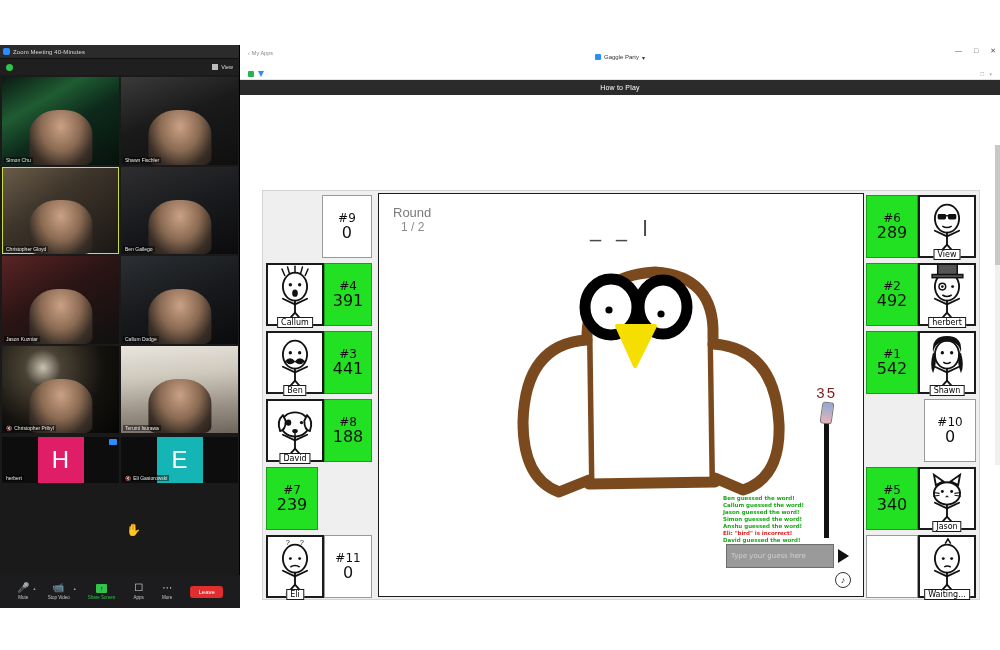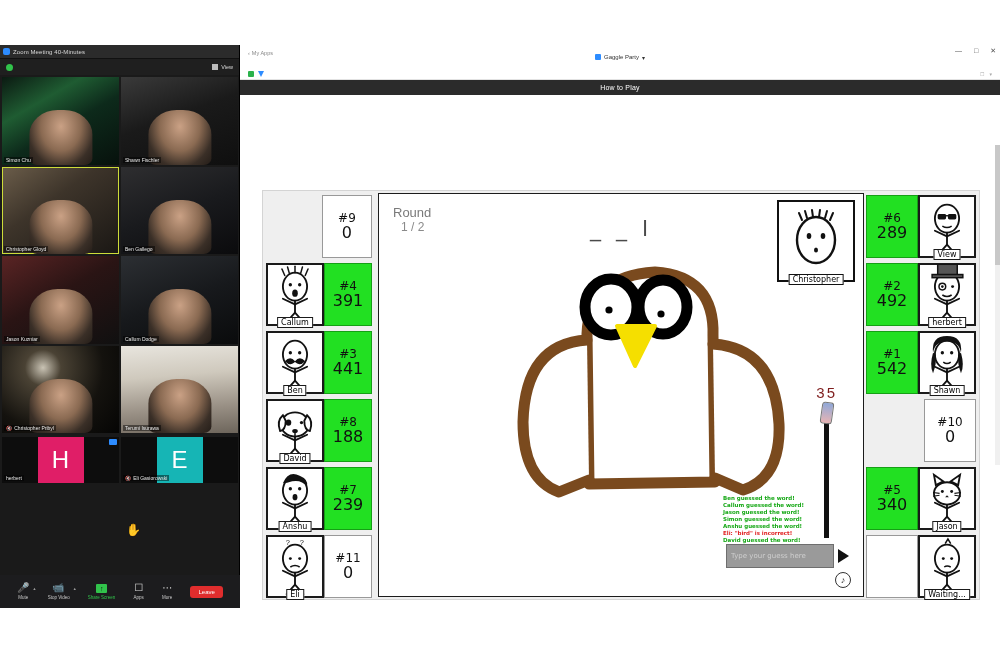--- a/index.html
+++ b/index.html
@@ -495,37 +495,20 @@
                   </g>
                 </svg>
                 <span class="avatar-name">David</span>
               </div>
               <div class="score-box green">
                 <span class="score-rank">#8</span>
                 <span class="score-pts">188</span>
               </div>
             </div>
             <div class="score-row">
-              <div class="avatar-box">
-                <svg width="54" height="62" viewBox="0 0 58 66">
-                  <ellipse cx="29" cy="24" rx="13" ry="15" fill="#fff" stroke="#111" stroke-width="2"></ellipse>
-                  <circle cx="24" cy="22" r="1.8" fill="#111"></circle>
-                  <circle cx="34" cy="22" r="1.8" fill="#111"></circle>
-                  <path d="M16 16 Q22 2 34 8 Q44 12 42 20 Q36 12 26 14 Q20 16 16 16Z" fill="#111"></path>
-                  <ellipse cx="29" cy="31" rx="2.6" ry="3.4" fill="#111"></ellipse>
-                  <g stroke="#111" stroke-width="2" stroke-linecap="round" fill="none">
-                    <line x1="29" y1="39" x2="29" y2="52"></line>
-                    <line x1="29" y1="43" x2="16" y2="37"></line>
-                    <line x1="29" y1="43" x2="42" y2="37"></line>
-                    <line x1="29" y1="52" x2="20" y2="62"></line>
-                    <line x1="29" y1="52" x2="38" y2="62"></line>
-                  </g>
-                </svg>
-                <span class="avatar-name">Anshu</span>
-              </div>
               <div class="score-box green">
                 <span class="score-rank">#7</span>
                 <span class="score-pts">239</span>
               </div>
             </div>
             <div class="score-row">
               <div class="avatar-box">
                 <svg width="54" height="62" viewBox="0 0 58 66">
                   <ellipse cx="29" cy="24" rx="13" ry="15" fill="#fff" stroke="#111" stroke-width="2"></ellipse>
                   <circle cx="24" cy="24" r="1.6" fill="#111"></circle>
@@ -552,37 +535,20 @@
 
         <div class="canvas-wrap">
 
           <div class="round-label">
             <div>Round</div>
             <div class="round-count">1 / 2</div>
           </div>
 
           <div class="word-hint">_ _ l</div>
 
-          <div class="drawer-badge">
-            <svg width="62" height="66" viewBox="0 0 62 66">
-              <ellipse cx="31" cy="32" rx="19" ry="23" fill="#fff" stroke="#111" stroke-width="2.4"></ellipse>
-              <ellipse cx="24" cy="28" rx="2.3" ry="3" fill="#111"></ellipse>
-              <ellipse cx="38" cy="28" rx="2.3" ry="3" fill="#111"></ellipse>
-              <ellipse cx="31" cy="42" rx="2" ry="2.6" fill="#111"></ellipse>
-              <g stroke="#111" stroke-width="2" stroke-linecap="round">
-                <line x1="17" y1="12" x2="14" y2="5"></line>
-                <line x1="22" y1="10" x2="20" y2="3"></line>
-                <line x1="28" y1="9" x2="27" y2="2"></line>
-                <line x1="34" y1="9" x2="35" y2="2"></line>
-                <line x1="40" y1="10" x2="42" y2="3"></line>
-                <line x1="45" y1="12" x2="48" y2="5"></line>
-              </g>
-            </svg>
-            <span class="drawer-name">Christopher</span>
-          </div>
 
           <svg class="bird-svg" width="300" height="270" viewBox="0 0 300 270">
             <path d="M80 90 Q82 32 148 28 Q208 32 206 92 L208 238 L82 240 Z" fill="#fff" stroke="#7a4a1e" stroke-width="11" stroke-linejoin="round" stroke-linecap="round"></path>
             <path d="M80 96 Q18 100 16 178 Q16 235 52 248 L82 236" fill="#fff" stroke="#7a4a1e" stroke-width="11" stroke-linejoin="round" stroke-linecap="round"></path>
             <path d="M206 100 Q268 104 272 180 Q274 234 236 246 L208 234" fill="#fff" stroke="#7a4a1e" stroke-width="11" stroke-linejoin="round" stroke-linecap="round"></path>
             <ellipse cx="104" cy="63" rx="26" ry="28" fill="#fff" stroke="#000" stroke-width="11"></ellipse>
             <ellipse cx="156" cy="63" rx="24" ry="27" fill="#fff" stroke="#000" stroke-width="11"></ellipse>
             <circle cx="102" cy="66" r="3.6" fill="#000"></circle>
             <circle cx="154" cy="70" r="3.6" fill="#000"></circle>
             <path d="M110 82 L148 82 L128 122 Z" fill="#f5df00" stroke="#f5df00" stroke-width="4" stroke-linejoin="round"></path>

